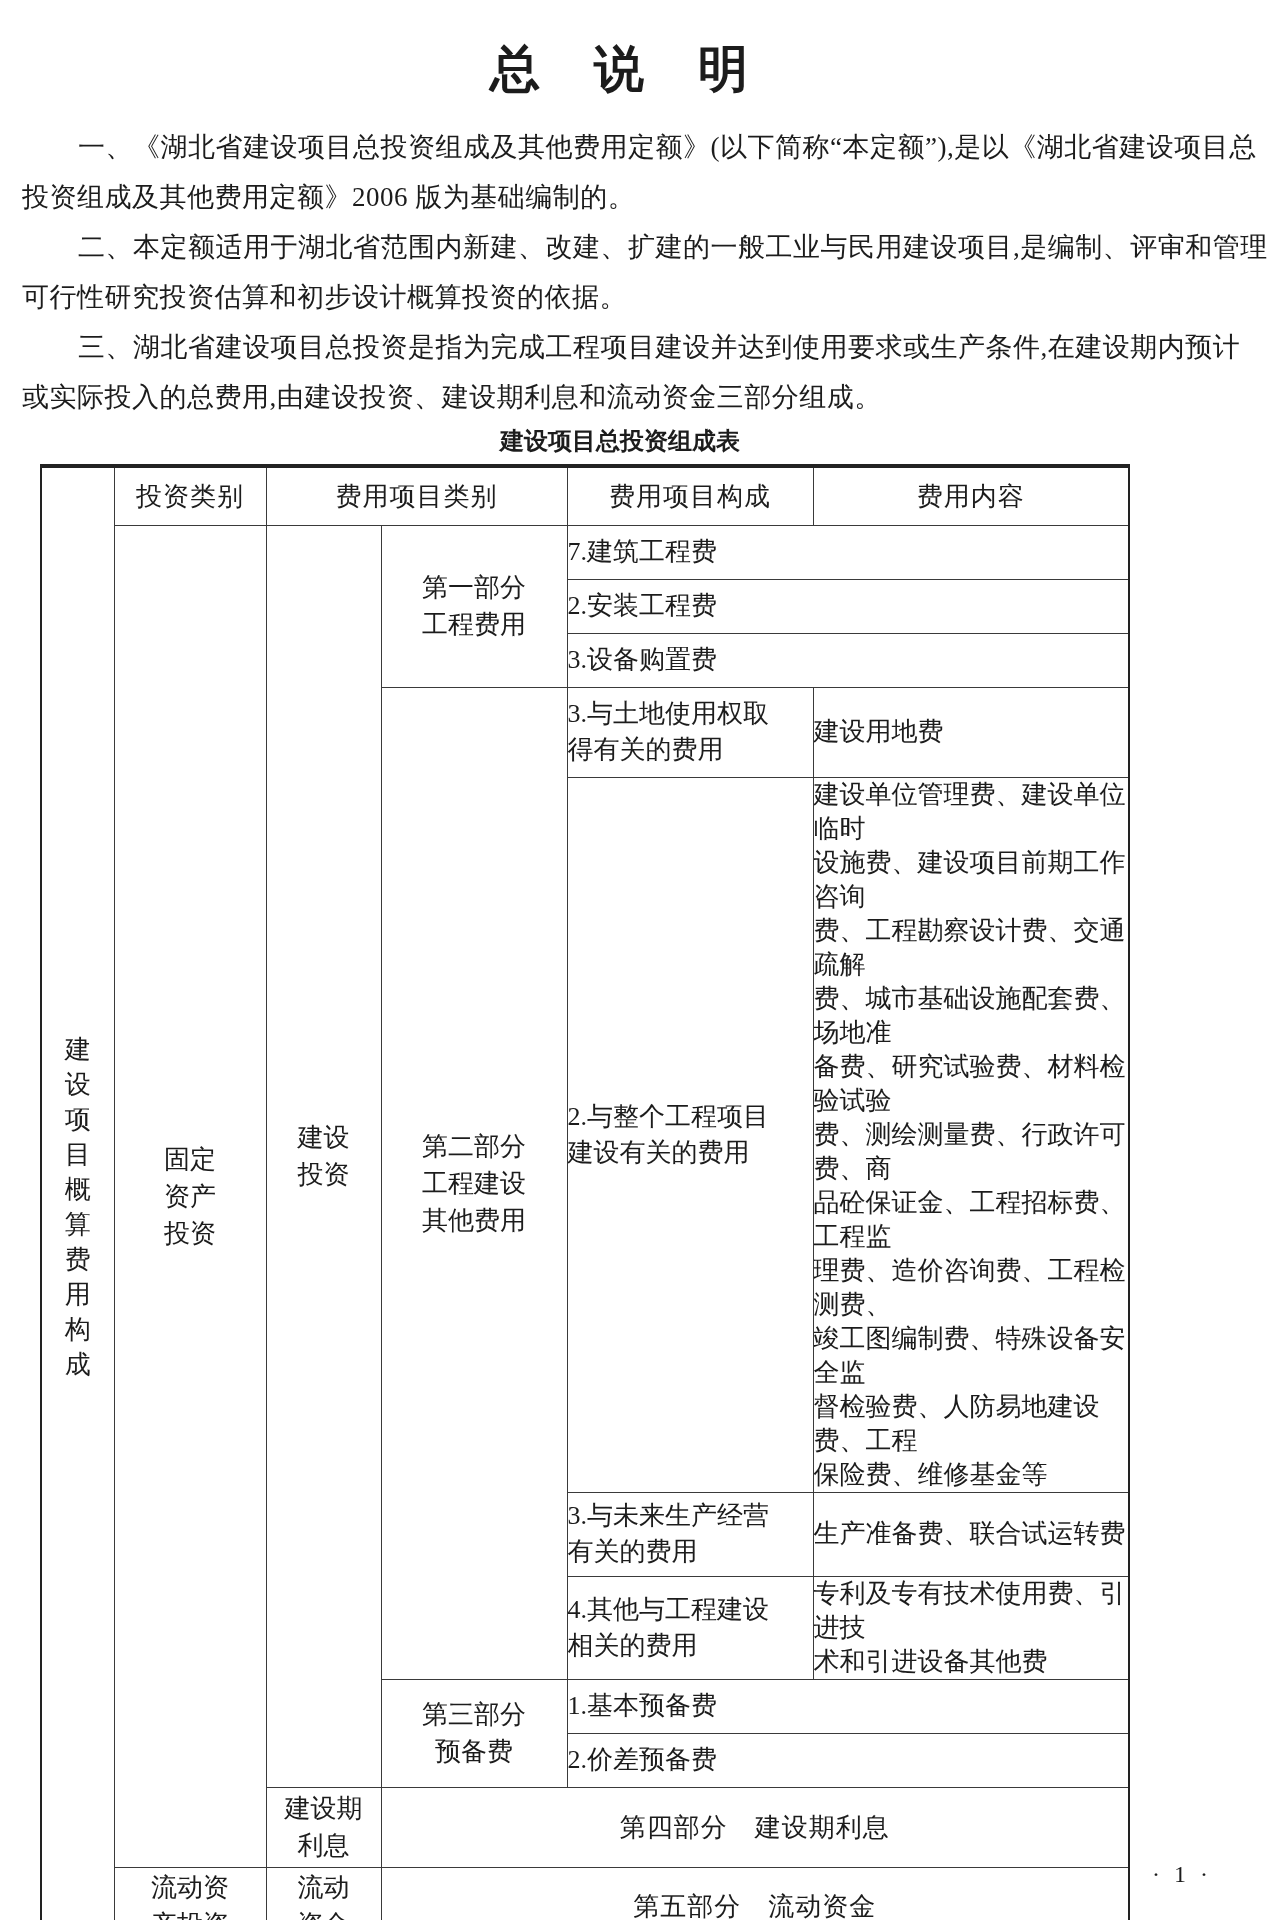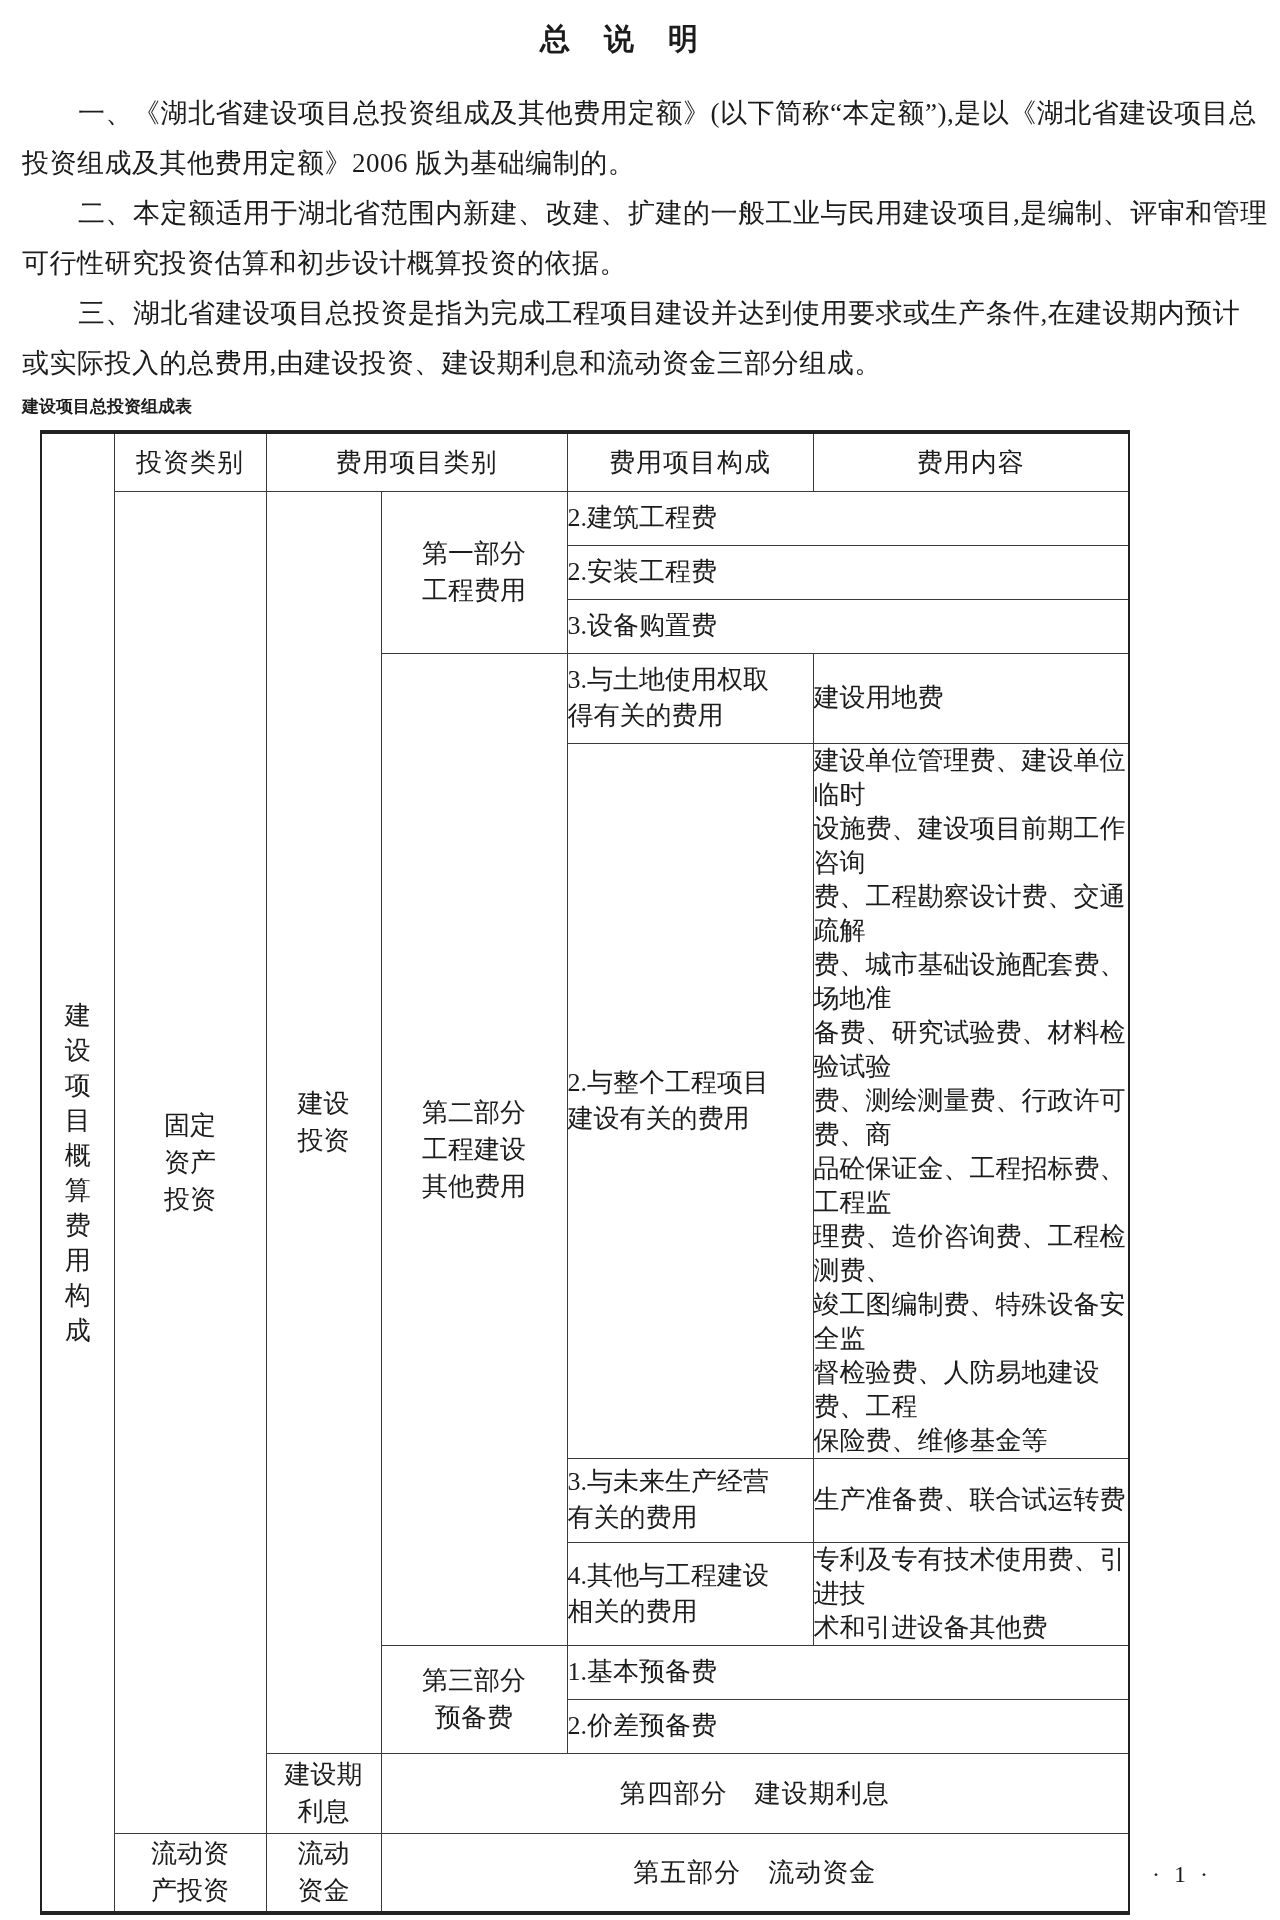--- a/index.html
+++ b/index.html
@@ -8,41 +8,41 @@
     width:1280px;height:1920px;
     background:#ffffff;
     color:#1c1c1c;
     font-family:"Liberation Serif","DejaVu Serif",serif;
     overflow:hidden;
     box-sizing:border-box;
     padding:0 62px 0 22px;
   }
   .doc-title{
     margin:0;
-    padding-top:16px;
-    text-align:center;
-    font-family:Liberation Sans, sans-serif;
+    padding-top:50px;
+    text-align:center;
+    font-family:Liberation Mono, monospace;
     font-weight:bold;
-    font-size:30px;
+    font-size:50px;
     line-height:46px;
     letter-spacing:2px;
   }
   .para-block{margin-top:26px;}
   .line{
     font-size:27px;
     line-height:50px;
     white-space:nowrap;
     letter-spacing:0.5px;
   }
   .indent{text-indent:56px;}
   .table-title{
-    text-align:left;
+    text-align:center;
     font-family:"Liberation Sans","DejaVu Sans",sans-serif;
     font-weight:bold;
-    font-size:17px;
+    font-size:24px;
     line-height:34px;
     margin-top:2px;
   }
   table.inv-table{
     border-collapse:collapse;
     table-layout:fixed;
     width:1088px;
     margin:6px 0 0 18px;
     border:2px solid #222;
     border-top-width:4px;
@@ -142,21 +142,21 @@
         <td class="hd">费用内容</td>
       </tr>
       <tr class="h54">
         <td class="lbl" rowspan="10">固定
 资产
 投资</td>
         <td class="lbl" rowspan="9">建设
 投资</td>
         <td class="lbl" rowspan="3">第一部分
 工程费用</td>
-        <td class="item pad" colspan="2">2.建筑工程费</td>
+        <td class="item pad" colspan="2">7.建筑工程费</td>
       </tr>
       <tr class="h54">
         <td class="item pad" colspan="2">2.安装工程费</td>
       </tr>
       <tr class="h54">
         <td class="item pad" colspan="2">3.设备购置费</td>
       </tr>
       <tr class="h90">
         <td class="lbl" rowspan="4">第二部分
 工程建设

